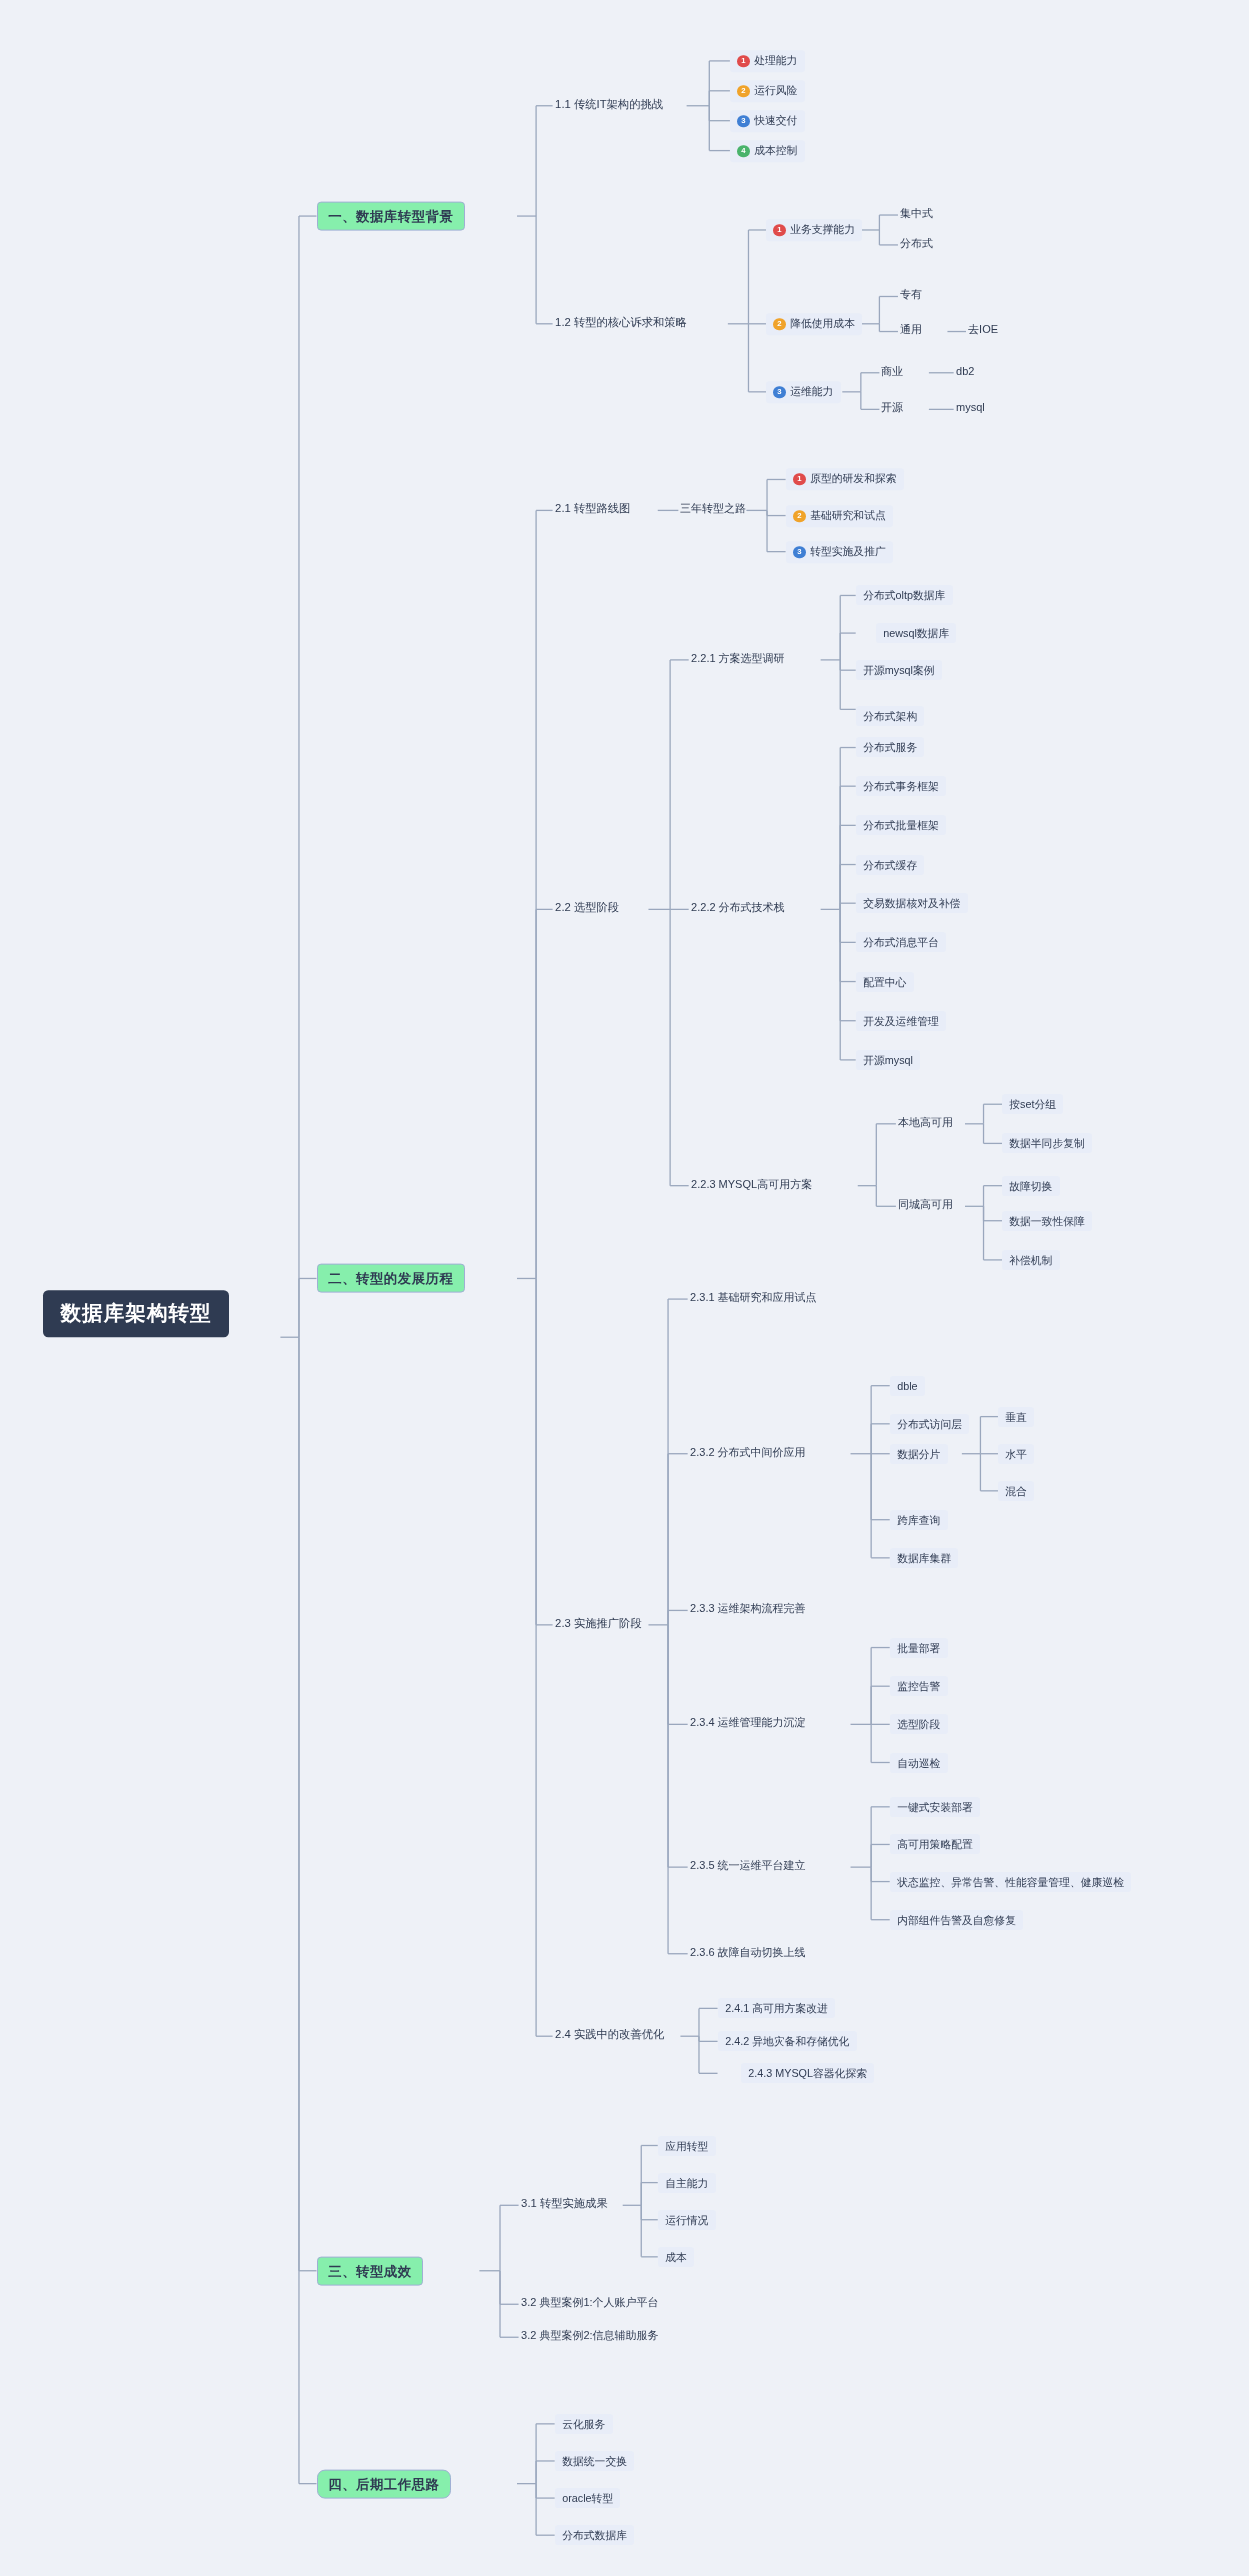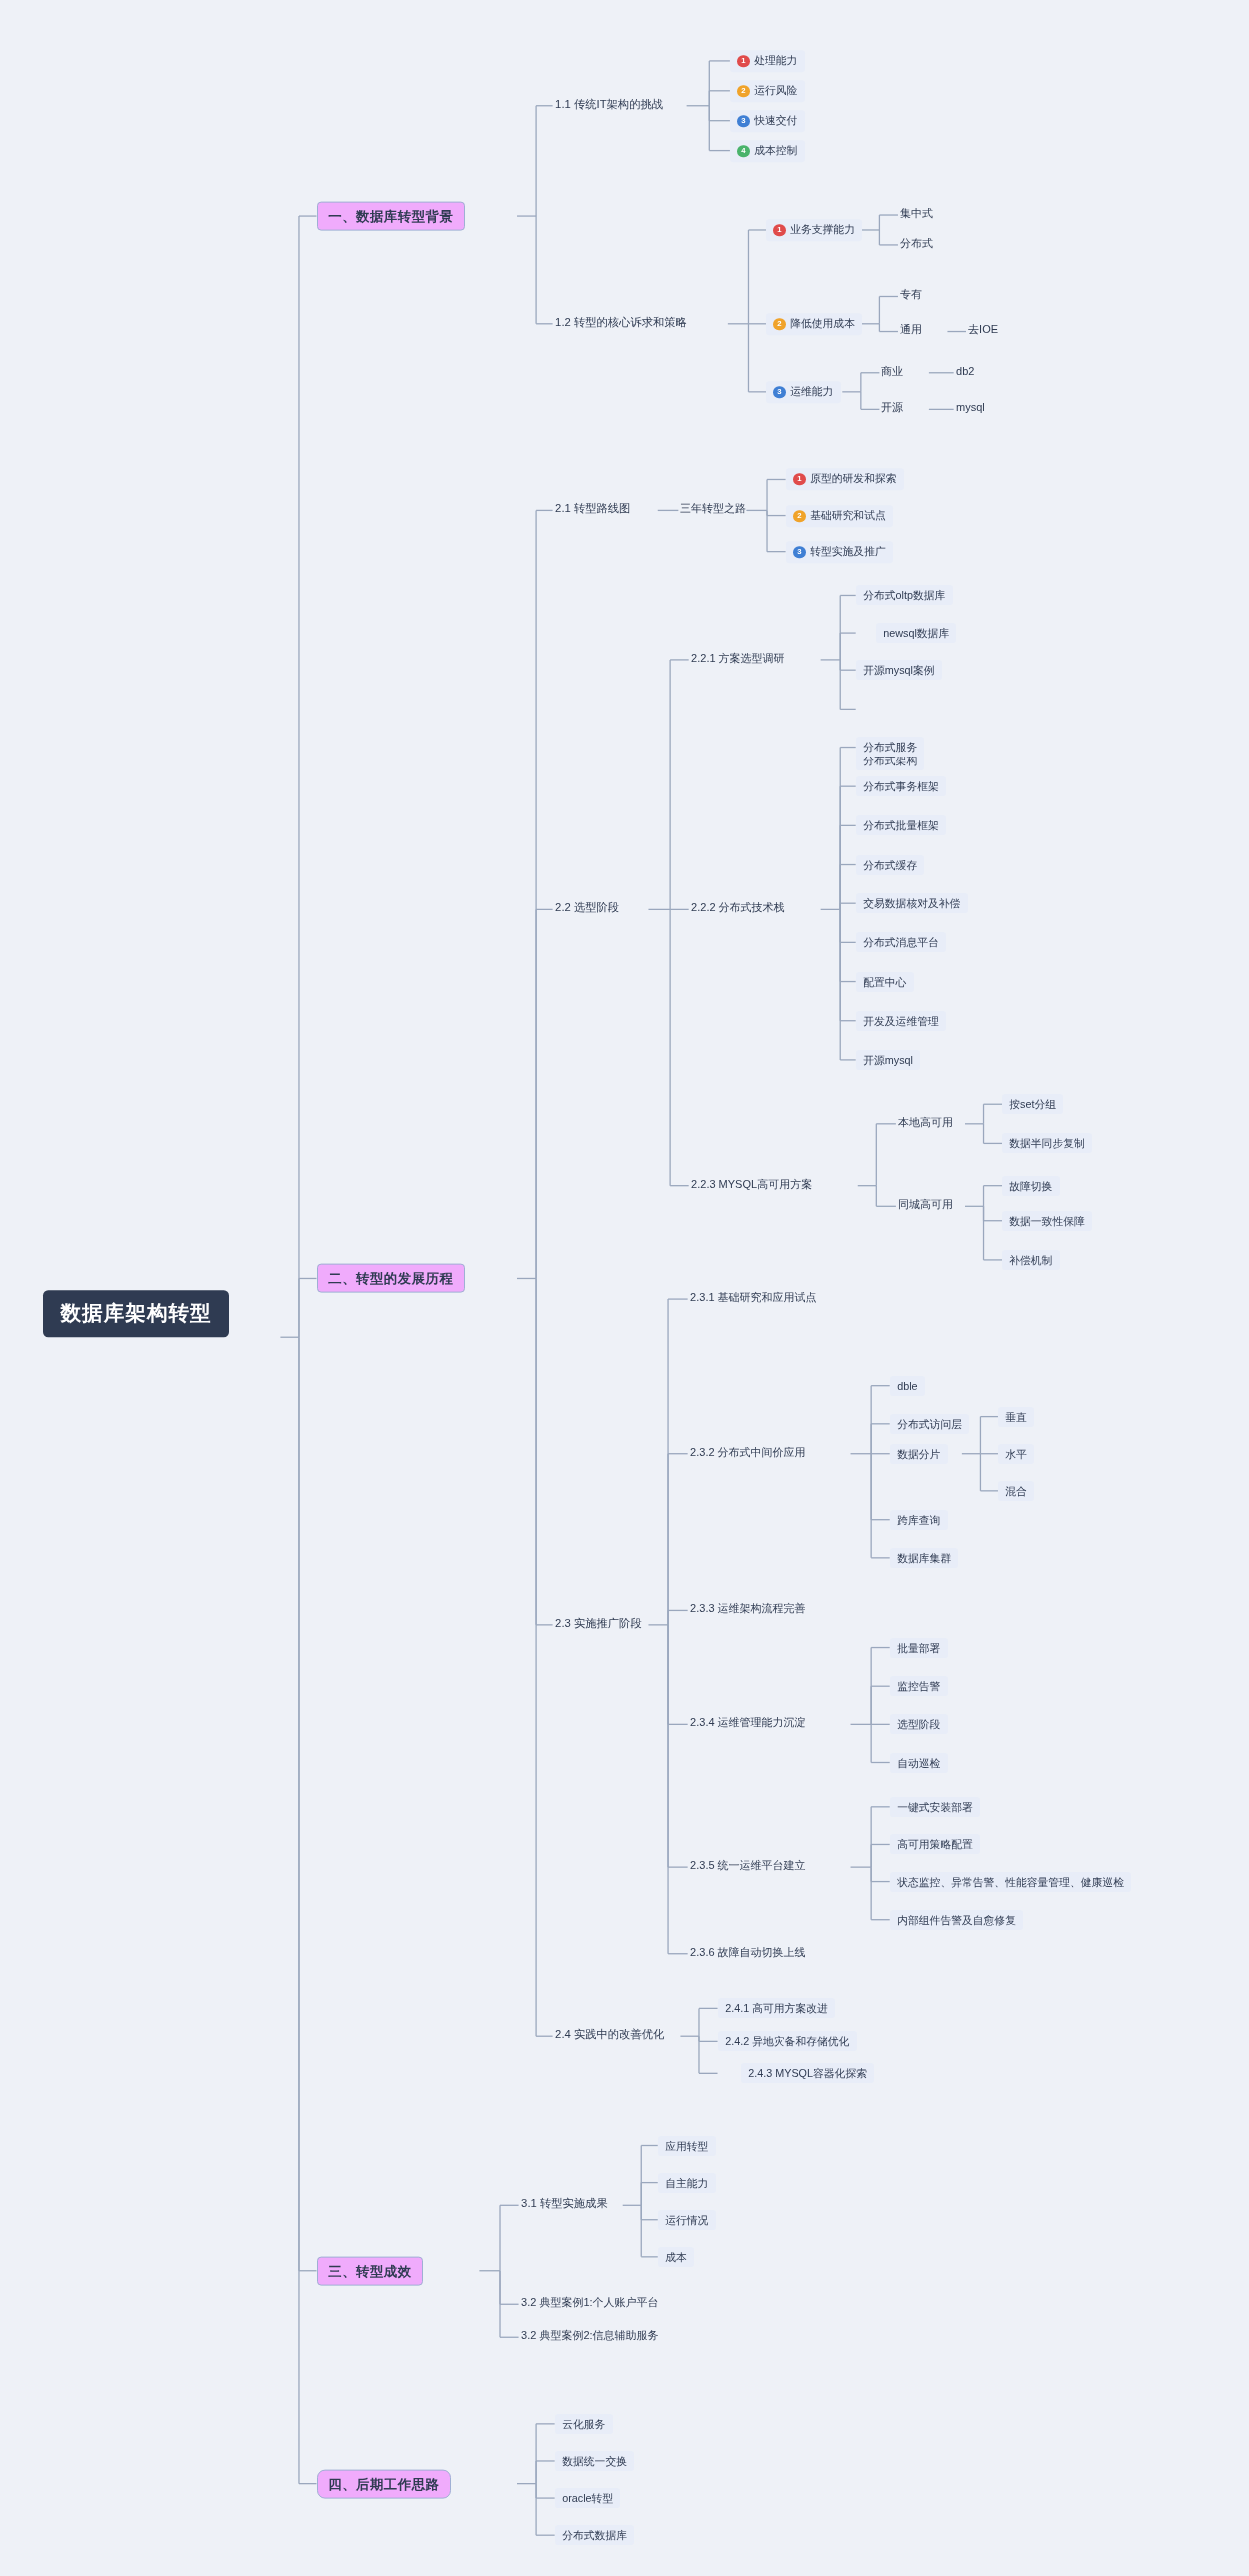--- a/index.html
+++ b/index.html
@@ -28,21 +28,21 @@
     background:#2f3b52;
     color:#ffffff;
     border-radius:5.2px;
     font-size:20.6px;
     font-weight:bold;
     padding:13.4px 17.5px;
     letter-spacing:1px;
   }
   
   .n-l1{
-    background:#f0abfc;
+    background:#86efac;
     color:#2f3b52;
     border:1px solid #9fb0d4;
     border-radius:4.1px;
     font-size:13.4px;
     font-weight:bold;
     padding:6.7px 10.3px;
     letter-spacing:0.5px;
   }
   
   .n-l2{
@@ -378,21 +378,21 @@
       <span class="badge b3">3</span>
       <span>转型实施及推广</span>
     </div>
 
 <div class="node n-l2" style="left:553px;top:909px;transform:translateY(-50%);">2.2 选型阶段</div>
 
 <div class="node n-plain" style="left:689px;top:660px;transform:translateY(-50%);">2.2.1 方案选型调研</div>
 <div class="node n-box" style="left:856px;top:595px;transform:translateY(-50%);">分布式oltp数据库</div>
 <div class="node n-box" style="left:856px;top:633px;transform:translateY(-50%);margin-left:20px;">newsql数据库</div>
 <div class="node n-box" style="left:856px;top:670px;transform:translateY(-50%);">开源mysql案例</div>
-<div class="node n-box" style="left:856px;top:716px;transform:translateY(-50%);margin-top:44px;">分布式架构</div>
+<div class="node n-box" style="left:856px;top:716px;transform:translateY(-50%);">分布式架构</div>
 
 <div class="node n-plain" style="left:689px;top:909px;transform:translateY(-50%);">2.2.2 分布式技术栈</div>
 <div class="node n-box" style="left:856px;top:747px;transform:translateY(-50%);">分布式服务</div>
 <div class="node n-box" style="left:856px;top:786px;transform:translateY(-50%);">分布式事务框架</div>
 <div class="node n-box" style="left:856px;top:825px;transform:translateY(-50%);">分布式批量框架</div>
 <div class="node n-box" style="left:856px;top:865px;transform:translateY(-50%);">分布式缓存</div>
 <div class="node n-box" style="left:856px;top:903px;transform:translateY(-50%);">交易数据核对及补偿</div>
 <div class="node n-box" style="left:856px;top:942px;transform:translateY(-50%);">分布式消息平台</div>
 <div class="node n-box" style="left:856px;top:982px;transform:translateY(-50%);">配置中心</div>
 <div class="node n-box" style="left:856px;top:1021px;transform:translateY(-50%);">开发及运维管理</div>

